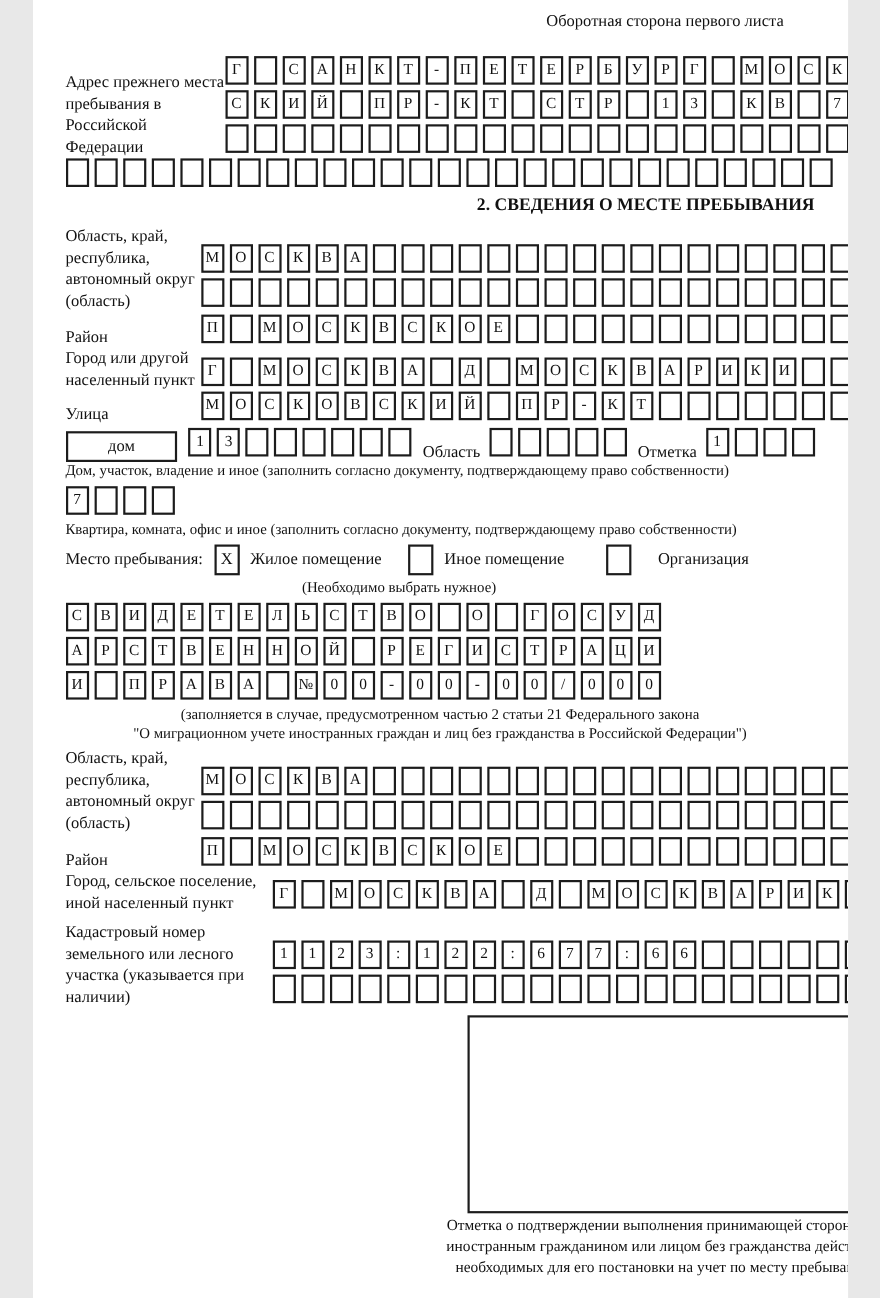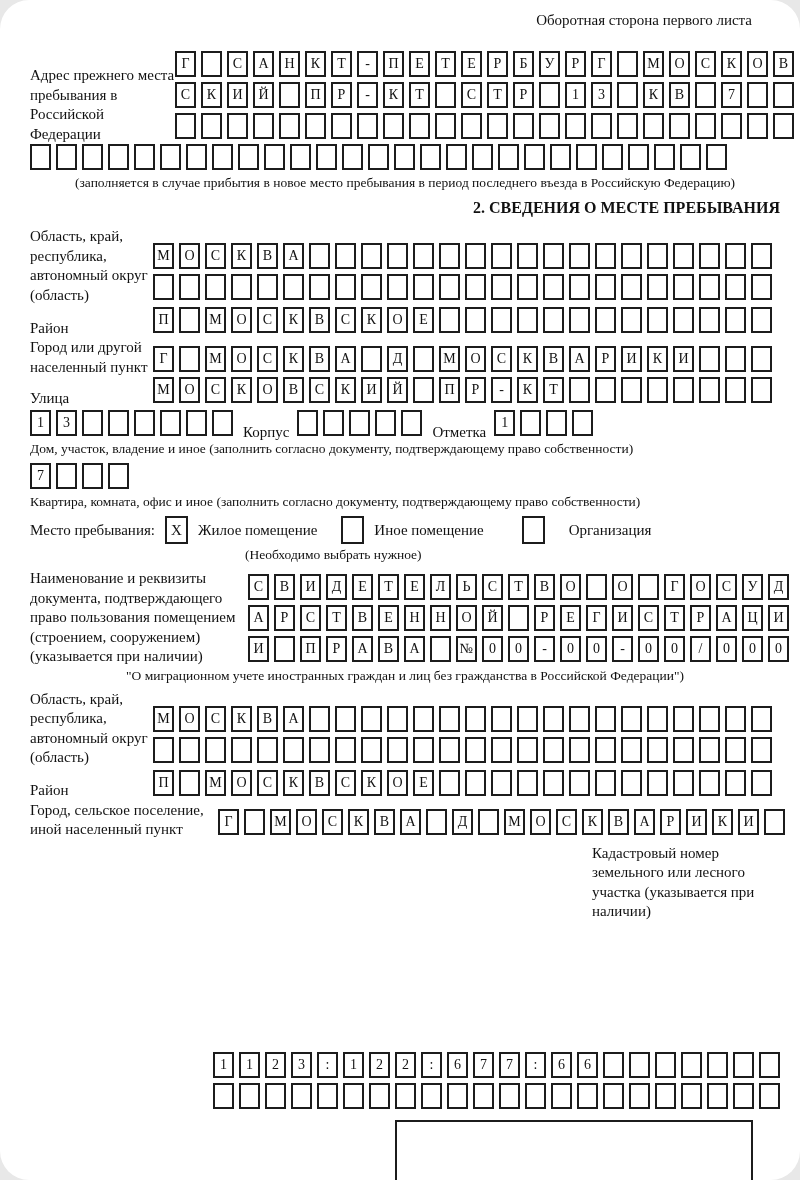--- a/index.html
+++ b/index.html
@@ -1,19 +1,19 @@
 <!DOCTYPE html>
 <html><head>
 <meta charset="utf-8">
 <style>
   html,body{margin:0;padding:0;background:#e8e8e8;}
   .page{
-    width:800px;height:1180px;background:#ffffff;margin:0 auto;
+    width:741px;height:1180px;background:#ffffff;margin:0 auto;
     font-family:"Liberation Serif","DejaVu Serif",serif;color:#111;
-    box-sizing:border-box;padding:12px 20px 0 30px;position:relative;overflow:hidden;border-radius:29px;
+    box-sizing:border-box;padding:12px 30px 0 30px;position:relative;overflow:hidden;
   }
   .header-note{text-align:right;font-size:15px;padding-right:28px;margin-bottom:22px;}
   .frow{display:flex;align-items:flex-end;}
   .label{font-size:15px;line-height:1.3;}
   .cells{display:flex;gap:5px;margin-bottom:5px;flex-wrap:nowrap;}
   .cell{
     flex:0 0 auto;width:17px;height:22px;border:2px solid #1c1c1c;
     display:flex;align-items:center;justify-content:center;
     font-size:14px;line-height:1;background:#fff;
   }
@@ -35,21 +35,21 @@
     width:19px;height:24px;border:2px solid #1c1c1c;display:inline-flex;
     align-items:center;justify-content:center;font-size:15px;margin:0 10px;background:#fff;
   }
   .stay-row{display:flex;align-items:center;font-size:15px;margin-top:4px;}
   .big-box{
     margin-left:365px;width:354px;height:176px;border:2px solid #1c1c1c;background:#fff;margin-top:6px;
   }
   .box-caption{
     margin-left:338px;width:410px;text-align:center;font-size:14px;line-height:1.35;margin-top:3px;
   }
-  .mt2{margin-top:2px;} .mt4{margin-top:4px;flex-direction:column;}
+  .mt2{margin-top:2px;} .mt4{margin-top:4px;}
   .gridcol{display:flex;flex-direction:column;}
 </style>
 </head>
 <body>
 
 <div class="page">
 
   <div class="header-note">Оборотная сторона первого листа</div>
 
   <div class="frow">
@@ -157,21 +157,20 @@
       <span class="cell"></span>
       <span class="cell"></span>
       <span class="cell"></span>
       <span class="cell"></span>
       <span class="cell"></span>
       <span class="cell"></span>
       <span class="cell"></span>
       <span class="cell"></span>
       <span class="cell"></span>
     </div>
-  <div class="note">(заполняется в случае прибытия в новое место пребывания в период последнего въезда в Российскую Федерацию)</div>
 
   <div class="sec-title">2. СВЕДЕНИЯ О МЕСТЕ ПРЕБЫВАНИЯ</div>
 
   <div class="frow">
     <div class="label w120">Область, край, республика, автономный округ (область)</div>
     <div class="gridcol">
       <div class="cells">
           <span class="cell">М</span>
           <span class="cell">О</span>
           <span class="cell">С</span>
@@ -310,31 +309,32 @@
         <span class="cell"></span>
         <span class="cell"></span>
         <span class="cell"></span>
         <span class="cell"></span>
         <span class="cell"></span>
         <span class="cell"></span>
       </div>
   </div>
 
   <div class="frow mt2">
+    <div class="inline-box house-box">дом</div>
     <div class="cells">
         <span class="cell">1</span>
         <span class="cell">3</span>
         <span class="cell"></span>
         <span class="cell"></span>
         <span class="cell"></span>
         <span class="cell"></span>
         <span class="cell"></span>
         <span class="cell"></span>
       </div>
-    <div class="mini-label">Корпус</div>
+    <div class="mini-label">Область</div>
     <div class="cells">
         <span class="cell"></span>
         <span class="cell"></span>
         <span class="cell"></span>
         <span class="cell"></span>
         <span class="cell"></span>
       </div>
     <div class="mini-label">Отметка</div>
     <div class="cells">
         <span class="cell">1</span>
@@ -360,21 +360,20 @@
     <span class="chk">X</span>
     <span>Жилое помещение</span>
     <span class="chk" style="margin-left:24px;"></span>
     <span>Иное помещение</span>
     <span class="chk" style="margin-left:38px;margin-right:24px;"></span>
     <span>Организация</span>
   </div>
   <div class="note" style="text-align:left;margin-left:215px;margin-top:3px;">(Необходимо выбрать нужное)</div>
 
   <div class="frow mt2">
-    <div class="label w215">Наименование и реквизиты документа, подтверждающего право пользования помещением (строением, сооружением) (указывается при наличии)</div>
     <div class="gridcol">
       <div class="cells">
           <span class="cell">С</span>
           <span class="cell">В</span>
           <span class="cell">И</span>
           <span class="cell">Д</span>
           <span class="cell">Е</span>
           <span class="cell">Т</span>
           <span class="cell">Е</span>
           <span class="cell">Л</span>
@@ -434,20 +433,21 @@
           <span class="cell">0</span>
           <span class="cell">0</span>
           <span class="cell">/</span>
           <span class="cell">0</span>
           <span class="cell">0</span>
           <span class="cell">0</span>
         </div>
     </div>
   </div>
 
+  <div class="note" style="margin-bottom:0;">(заполняется в случае, предусмотренном частью 2 статьи 21 Федерального закона</div>
   <div class="note">"О миграционном учете иностранных граждан и лиц без гражданства в Российской Федерации")</div>
 
   <div class="frow">
     <div class="label w120">Область, край, республика, автономный округ (область)</div>
     <div class="gridcol">
       <div class="cells">
           <span class="cell">М</span>
           <span class="cell">О</span>
           <span class="cell">С</span>
           <span class="cell">К</span>

